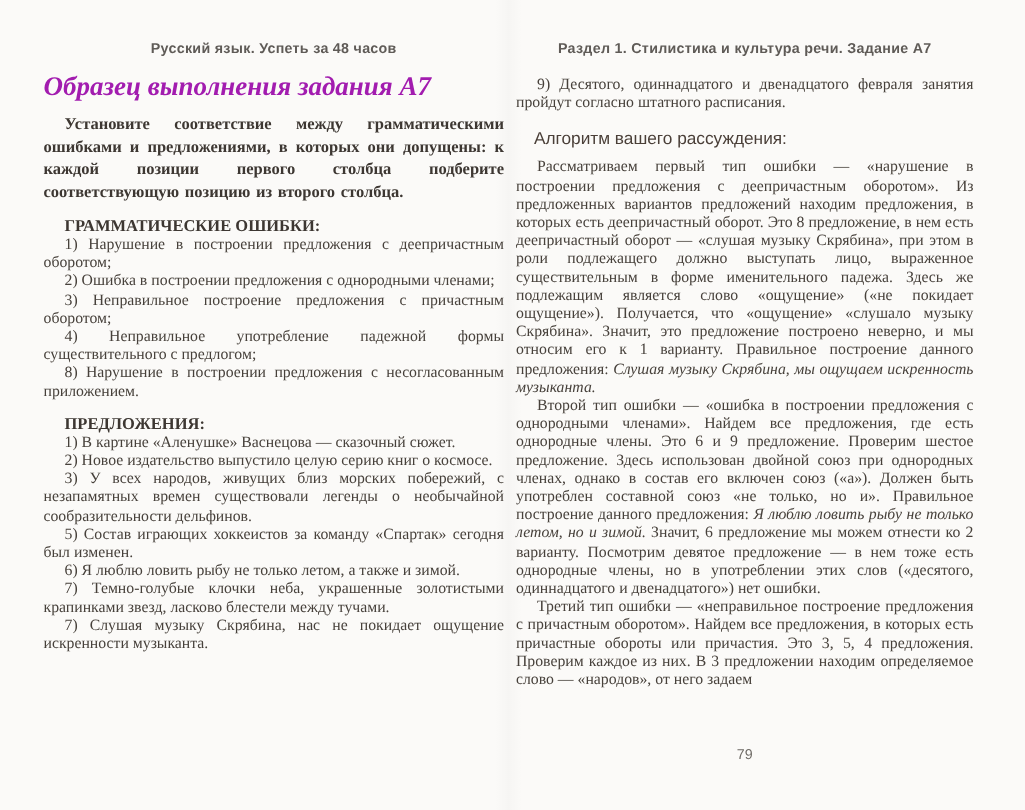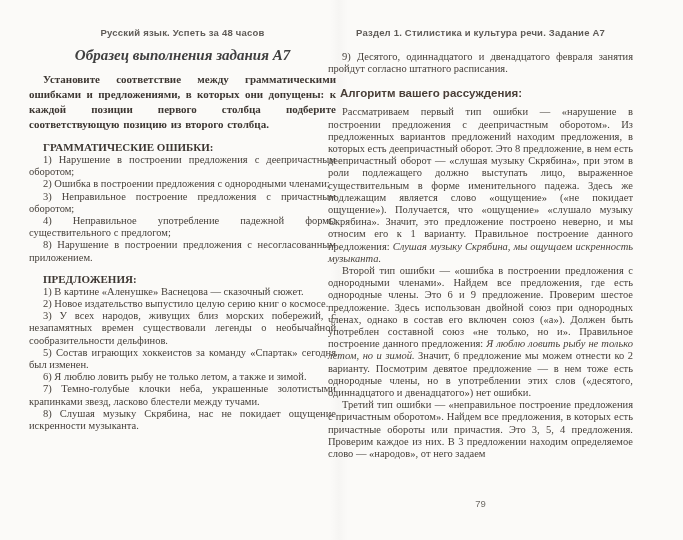--- a/index.html
+++ b/index.html
@@ -10,50 +10,50 @@
     position:relative;
     font-family:"Liberation Serif", serif;
   }
   .spread{position:absolute;inset:0;}
   .gutter{
     position:absolute;top:0;bottom:0;left:330px;width:18px;
     background:linear-gradient(90deg, rgba(0,0,0,0) 0%, rgba(0,0,0,0.02) 50%, rgba(0,0,0,0) 100%);
   }
   .page{position:absolute;top:0;height:424px;}
   .page-left{left:29px;width:307px;}
-  .page-right{left:328px;width:305px;}
+  .page-right{left:344px;width:305px;}
 
   .running-head{
     font-family:"Liberation Sans", sans-serif;
     font-weight:bold;font-size:9.5px;letter-spacing:.2px;
     color:#5f5b57;text-align:center;
     padding-top:27px;
   }
   .head-rule{border-bottom:1.5px solid #5a5document65;border-color:#5c5854;margin-top:7px;}
 
   .sample-title{
-    font-size:15px;font-weight:bold;font-style:italic;
-    color:#404040;text-align:center;margin:9px 0 0 0;
+    font-size:18px;font-weight:bold;font-style:italic;
+    color:#a21caf;text-align:left;margin:9px 0 0 0;
   }
   .intro{
     font-weight:bold;font-size:11px;line-height:15px;
     color:#3d3732;text-align:justify;text-indent:14px;
     margin:8px 0 0 0;word-spacing:1px;
   }
   .section-head{
     font-weight:bold;font-size:11px;color:#3d3732;
     text-indent:14px;margin:9px 0 1px 0;
   }
   .bp{
     font-size:10.5px;line-height:12.2px;color:#47413b;
     text-align:justify;text-indent:14px;margin:0;
   }
   .algo-head{
     font-family:"Liberation Sans", sans-serif;
-    font-weight:bold;font-size:11.5px;color:#4a3f38;
+    font-weight:normal;font-size:11.5px;color:#4a3f38;
     margin:12px 0 7px 0;text-indent:12px;
   }
   .first-para{margin-top:13px;}
   .ital{font-style:italic;}
   .folio{
     position:absolute;top:498px;left:0;right:0;
     font-family:"Liberation Sans", sans-serif;
     font-size:9.5px;color:#6f6b66;text-align:center;
   }
 </style>
@@ -81,21 +81,21 @@
     </div>
 
     <p class="section-head">ПРЕДЛОЖЕНИЯ:</p>
     <div>
       <p class="bp">1) В картине «Аленушке» Васнецова — сказочный сюжет.</p>
       <p class="bp">2) Новое издательство выпустило целую серию книг о космосе.</p>
       <p class="bp">3) У всех народов, живущих близ морских побережий, с незапамятных времен существовали легенды о необычайной сообразительности дельфинов.</p>
       <p class="bp">5) Состав играющих хоккеистов за команду «Спартак» сегодня был изменен.</p>
       <p class="bp">6) Я люблю ловить рыбу не только летом, а также и зимой.</p>
       <p class="bp">7) Темно-голубые клочки неба, украшенные золотистыми крапинками звезд, ласково блестели между тучами.</p>
-      <p class="bp">8) Слушая музыку Скрябина, нас не покидает ощущение искренности музыканта.</p>
+      <p class="bp">7) Слушая музыку Скрябина, нас не покидает ощущение искренности музыканта.</p>
     </div>
 
   </div>
 
   <div class="page page-right">
     <div class="running-head">Раздел 1. Стилистика и культура речи. Задание А7</div>
     <div class="head-rule"></div>
 
     <p class="bp first-para">9) Десятого, одиннадцатого и двенадцатого февраля занятия пройдут согласно штатного расписания.</p>
 

